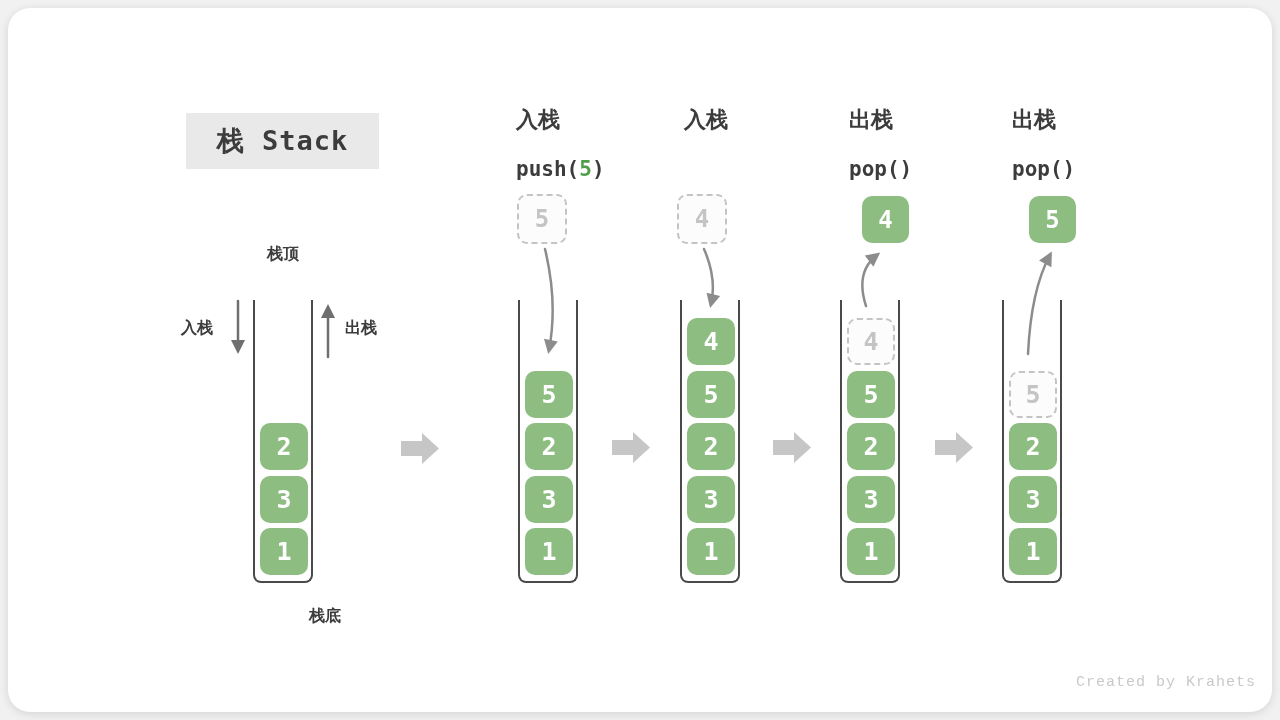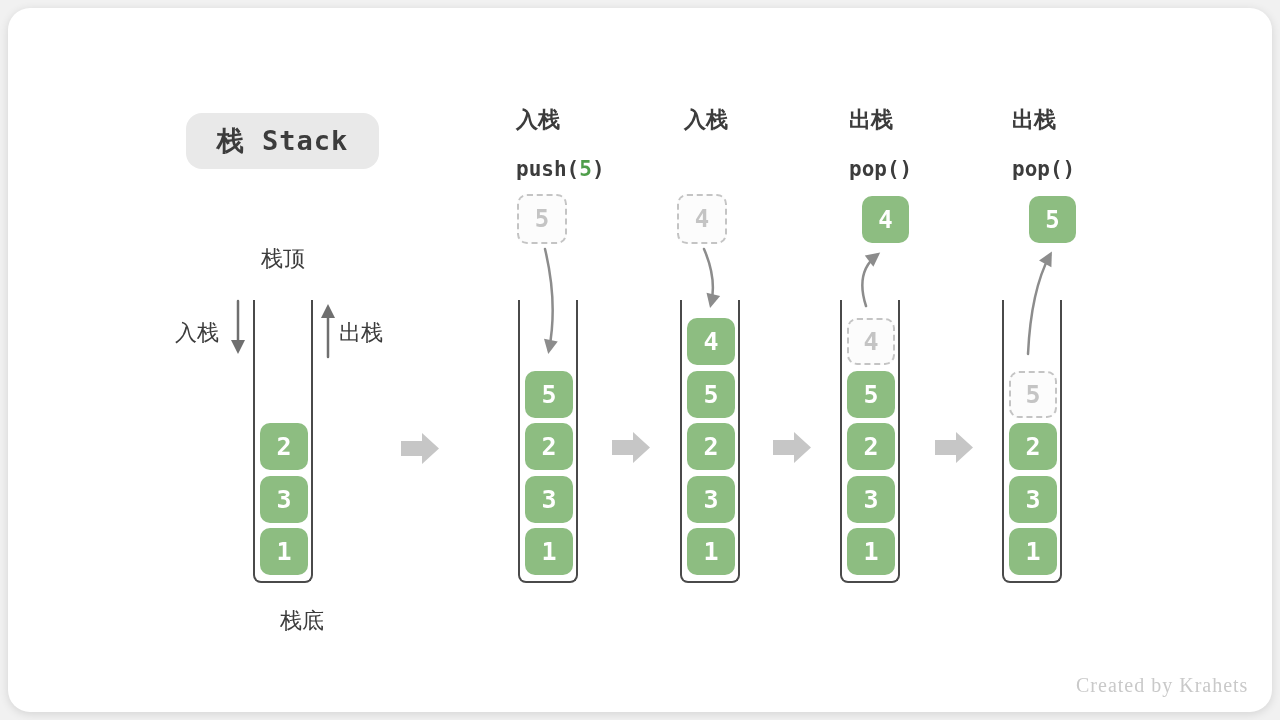--- a/index.html
+++ b/index.html
@@ -2,24 +2,24 @@
 <html style="--page-bg: #f1f1f1; --card-bg: #ffffff; --title-bg: #e9e9e9; --text-dark: #3c3c3c; --box-green: #8dbd81; --code-green: #4f9e4a; --dash-gray: #c4c4c4; --wall-gray: #4a4a4a; --arrow-gray: #8c8c8c; --side-arrow-gray: #6f6f6f; --block-arrow-gray: #c6c6c6; --watermark-gray: #c9c9c9;"><head>
 <meta charset="utf-8">
 <style>
   html,body{margin:0;padding:0;}
   body{background:var(--page-bg,#f1f1f1);}
   .canvas{position:relative;width:1280px;height:720px;overflow:hidden;
           font-family:"DejaVu Sans","Liberation Sans",sans-serif;background:var(--page-bg,#f1f1f1);}
   .card{position:absolute;left:8px;top:8px;width:1264px;height:704px;background:var(--card-bg,#ffffff);
         border-radius:22px;box-shadow:0 2px 10px rgba(0,0,0,.12);}
   .title-box{position:absolute;left:186px;top:113px;width:193px;height:56px;
-        background:var(--title-bg,#e9e9e9);border-radius:16px;display:flex;align-items:center;justify-content:center;
+        background:var(--title-bg,#e9e9e9);border-radius:0;display:flex;align-items:center;justify-content:center;
         font-family:"DejaVu Sans Mono","Liberation Mono",monospace;font-weight:bold;font-size:27px;
         color:var(--text-dark,#3c3c3c);letter-spacing:1px;}
-  .lbl{position:absolute;font-size:22px;font-weight:normal;color:var(--text-dark,#3c3c3c);text-align:center;width:100px;}
+  .lbl{position:absolute;font-size:16px;font-weight:bold;color:var(--text-dark,#3c3c3c);text-align:center;width:100px;}
   .side-lbl{width:62px;}
   .step-header{position:absolute;top:105px;width:170px;}
   .op-cn{font-size:22px;font-weight:bold;color:var(--text-dark,#3c3c3c);line-height:30px;}
   .op-code{margin-top:20px;font-family:"DejaVu Sans Mono","Liberation Mono",monospace;
            font-size:21px;font-weight:bold;color:var(--text-dark,#3c3c3c);line-height:28px;}
   .arg{color:var(--code-green,#4f9e4a);}
   .stack{position:absolute;top:300px;width:60px;height:283px;box-sizing:border-box;background:#fff;
          border-left:2px solid var(--wall-gray,#4a4a4a);border-right:2px solid var(--wall-gray,#4a4a4a);
          border-bottom:2px solid var(--wall-gray,#4a4a4a);border-radius:0 0 8px 8px;}
   .cell{position:absolute;left:5px;width:48px;height:47px;border-radius:10px;box-sizing:border-box;
@@ -32,33 +32,33 @@
         font-family:"DejaVu Sans Mono","Liberation Mono",monospace;font-size:24px;font-weight:bold;}
   .float-box.dashed{top:194px;width:50px;height:50px;border:2px dashed var(--dash-gray,#c4c4c4);
         color:var(--dash-gray,#c4c4c4);background:#fcfcfc;}
   .float-box.solid{top:196px;width:47px;height:47px;background:var(--box-green,#8dbd81);color:#fff;}
   .overlay{position:absolute;left:0;top:0;pointer-events:none;}
   .flow{fill:none;stroke:var(--arrow-gray,#8c8c8c);stroke-width:2.5;stroke-linecap:round;}
   .side-arrow{fill:none;stroke:var(--side-arrow-gray,#6f6f6f);stroke-width:2.5;stroke-linecap:round;}
   .mk-gray{fill:var(--arrow-gray,#8c8c8c);}
   .mk-dark{fill:var(--side-arrow-gray,#6f6f6f);}
   .block-arrow{fill:var(--block-arrow-gray,#c6c6c6);}
-  .watermark{position:absolute;left:1076px;top:674px;font-family:Liberation Serif, serif;
-        font-size:20px;color:var(--watermark-gray,#c9c9c9);letter-spacing:1px;}
+  .watermark{position:absolute;left:1076px;top:674px;font-family:Liberation Mono, monospace;
+        font-size:15px;color:var(--watermark-gray,#c9c9c9);letter-spacing:1px;}
 </style>
 </head>
 <body>
 
 <div class="canvas">
   <div class="card"></div>
 
   <div class="title-box">栈 Stack</div>
 
   <div class="lbl" style="left:233px;top:244px;">栈顶</div>
-  <div class="lbl" style="left:252px;top:606px;">栈底</div>
+  <div class="lbl" style="left:241px;top:606px;text-align:right;">栈底</div>
   <div class="lbl side-lbl" style="left:166px;top:318px;">入栈</div>
   <div class="lbl side-lbl" style="left:330px;top:318px;">出栈</div>
 
   <div class="step-header" style="left:516px;">
     <div class="op-cn">入栈</div>
     <div class="op-code"><span>push(</span><span class="arg">5</span><span>)</span></div>
   </div>
   <div class="step-header" style="left:684px;">
     <div class="op-cn">入栈</div>
   </div>

